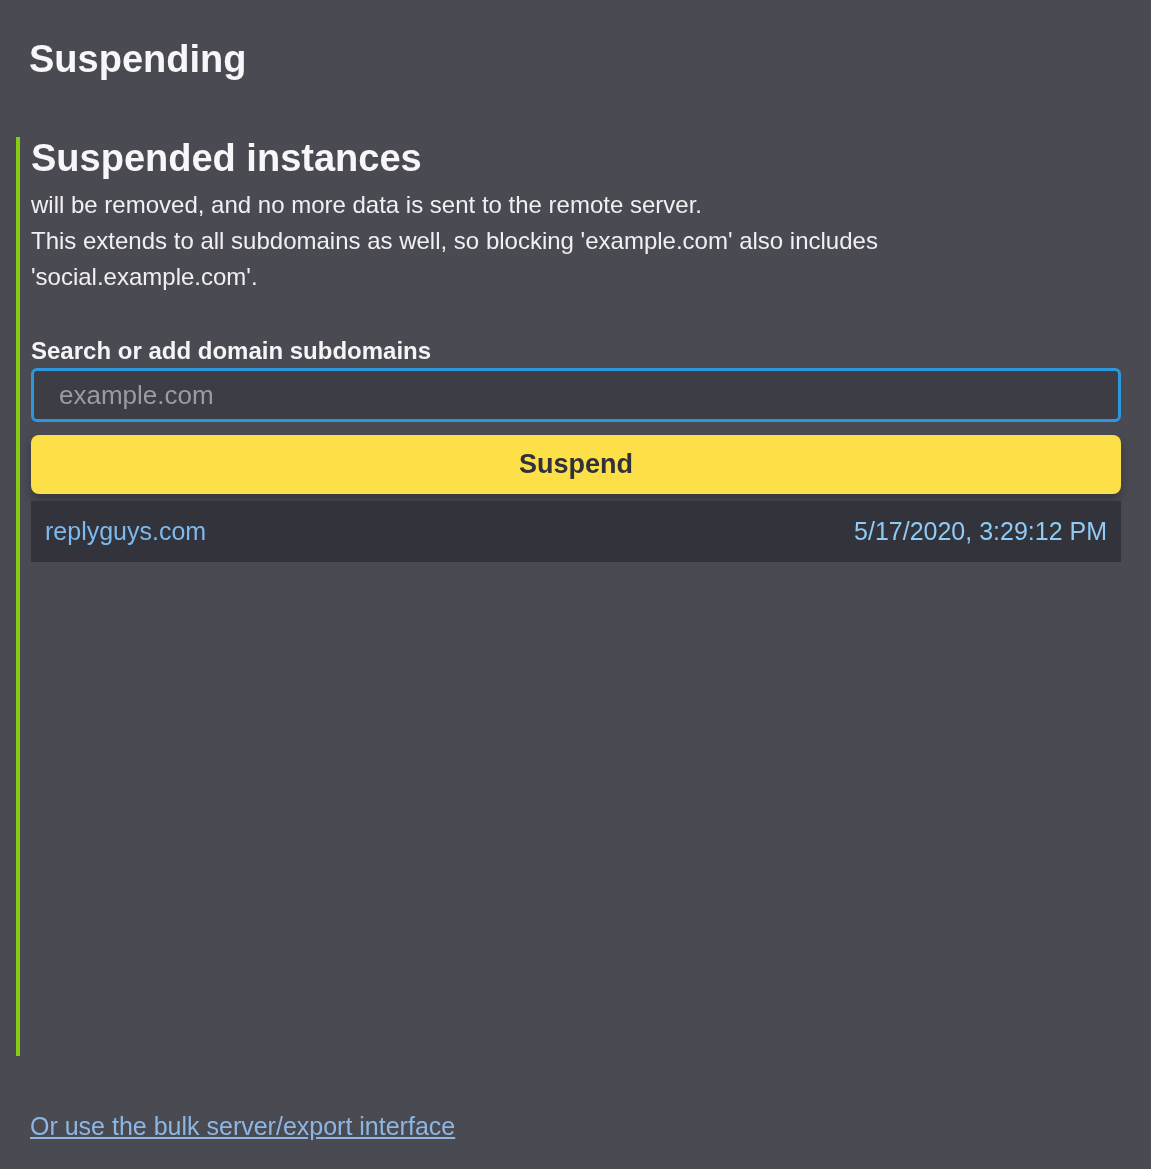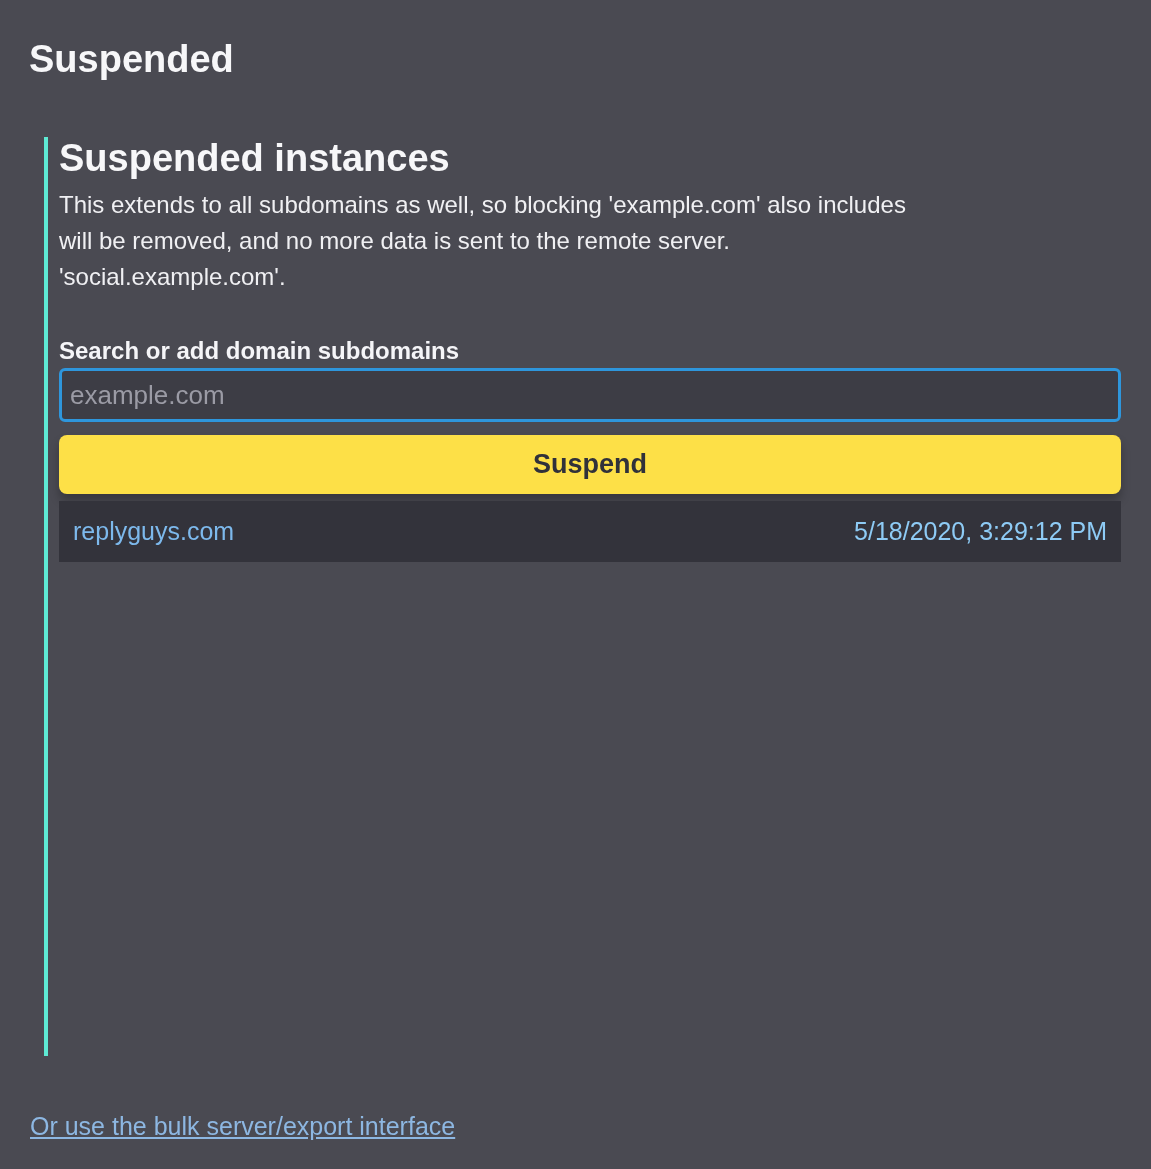--- a/index.html
+++ b/index.html
@@ -15,22 +15,22 @@
   .page-title {
     margin: 0;
     padding: 38px 30px 0 29px;
     font-size: 38px;
     line-height: 42px;
     font-weight: 700;
     color: #f7f7f9;
   }
 
   .suspended-section {
-    margin: 57px 30px 0 44px;
-    border-left: 4px solid #5eead4;
+    margin: 57px 30px 0 16px;
+    border-left: 4px solid #84cc16;
     padding-left: 11px;
     height: 919px;
     box-sizing: border-box;
   }
 
   .section-heading {
     margin: 0;
     font-size: 38px;
     line-height: 42px;
     font-weight: 700;
@@ -54,21 +54,21 @@
 
   .domain-search-input {
     display: block;
     margin-top: 3px;
     width: 100%;
     height: 54px;
     box-sizing: border-box;
     background: #3d3d45;
     border: 3px solid #2e96dc;
     border-radius: 6px;
-    padding: 0 8px;
+    padding: 0 25px;
     font-family: "Liberation Sans", sans-serif;
     font-size: 26px;
     color: #e9e9ee;
     outline: none;
   }
   .domain-search-input::placeholder { color: #9b9ba5; opacity: 1; }
 
   .suspend-button {
     display: block;
     margin-top: 13px;
@@ -120,42 +120,42 @@
     color: #8db7e2;
     text-decoration: underline;
     cursor: pointer;
   }
 </style>
 </head>
 <body>
 
 <div class="page">
 
-  <h1 class="page-title">Suspended</h1>
+  <h1 class="page-title">Suspending</h1>
 
   <section class="suspended-section">
 
     <h2 class="section-heading">Suspended instances</h2>
 
     <div class="description">
+      <div class="desc-line">will be removed, and no more data is sent to the remote server.</div>
       <div class="desc-line">This extends to all subdomains as well, so blocking 'example.com' also includes</div>
-      <div class="desc-line">will be removed, and no more data is sent to the remote server.</div>
       <div class="desc-line">'social.example.com'.</div>
     </div>
 
     <div class="search-label">Search or add domain subdomains</div>
 
     <input class="domain-search-input" type="text" placeholder="example.com" style="">
 
     <button class="suspend-button">Suspend</button>
 
 
     <div class="blocked-instance-row">
       <a class="instance-domain-link">replyguys.com</a>
-      <span class="instance-suspended-date">5/18/2020, 3:29:12 PM</span>
+      <span class="instance-suspended-date">5/17/2020, 3:29:12 PM</span>
     </div>
 
   </section>
 
   <div class="bulk-link-wrap">
     <a class="bulk-import-export-link">Or use the bulk server/export interface</a>
   </div>
 
 </div>
 

